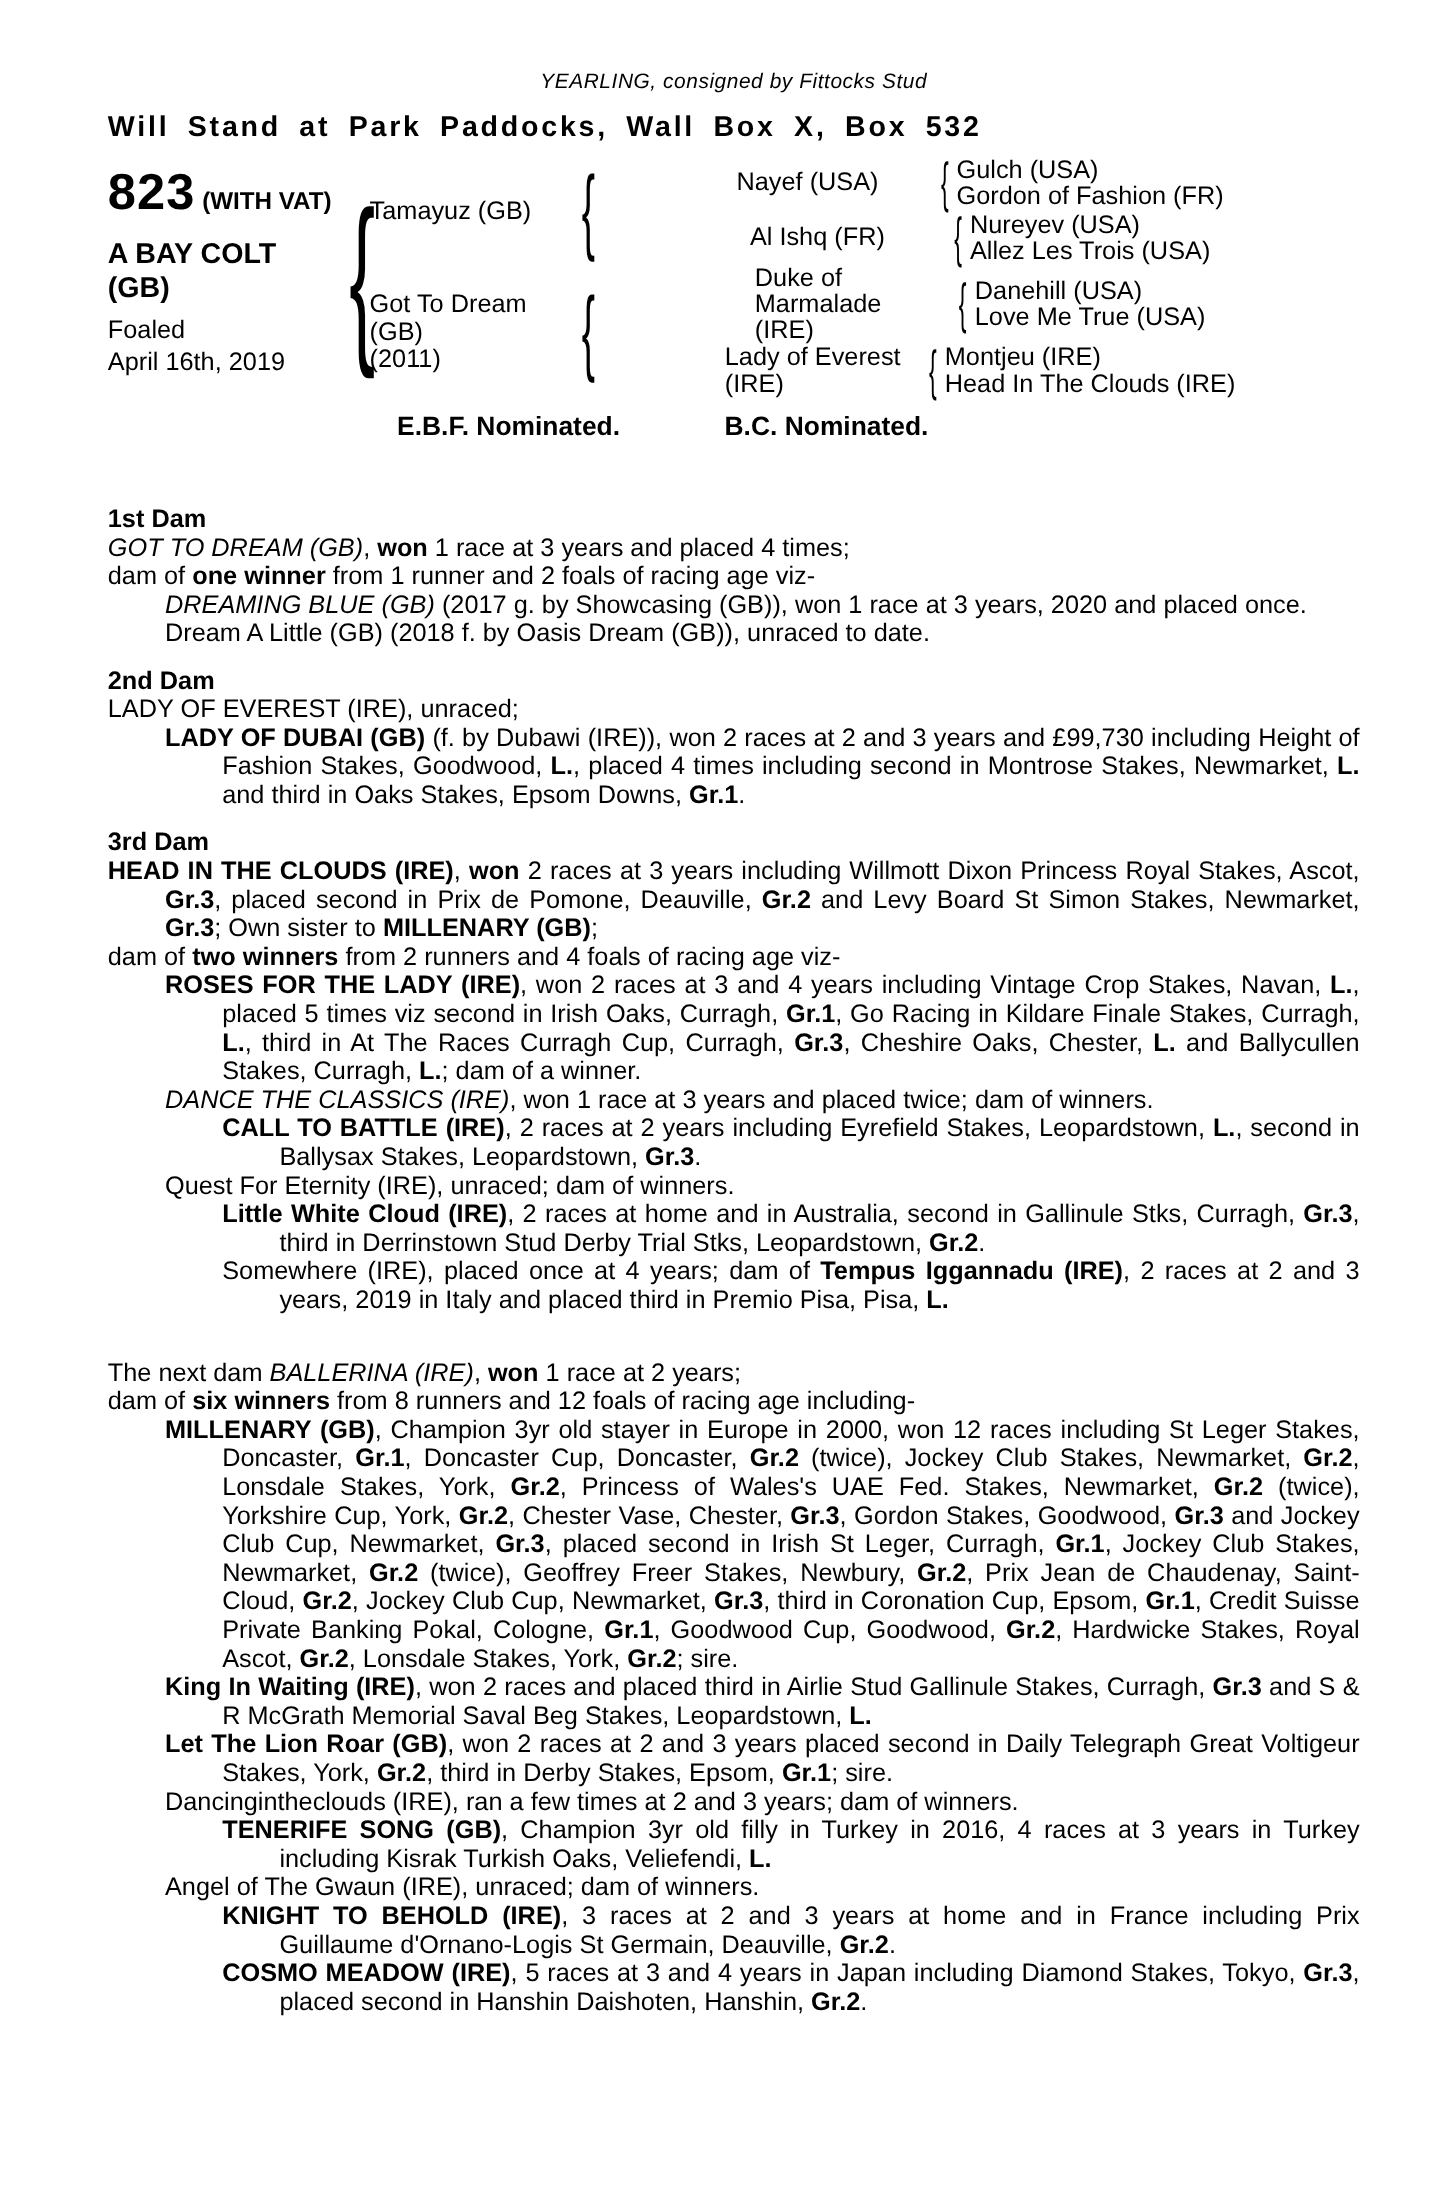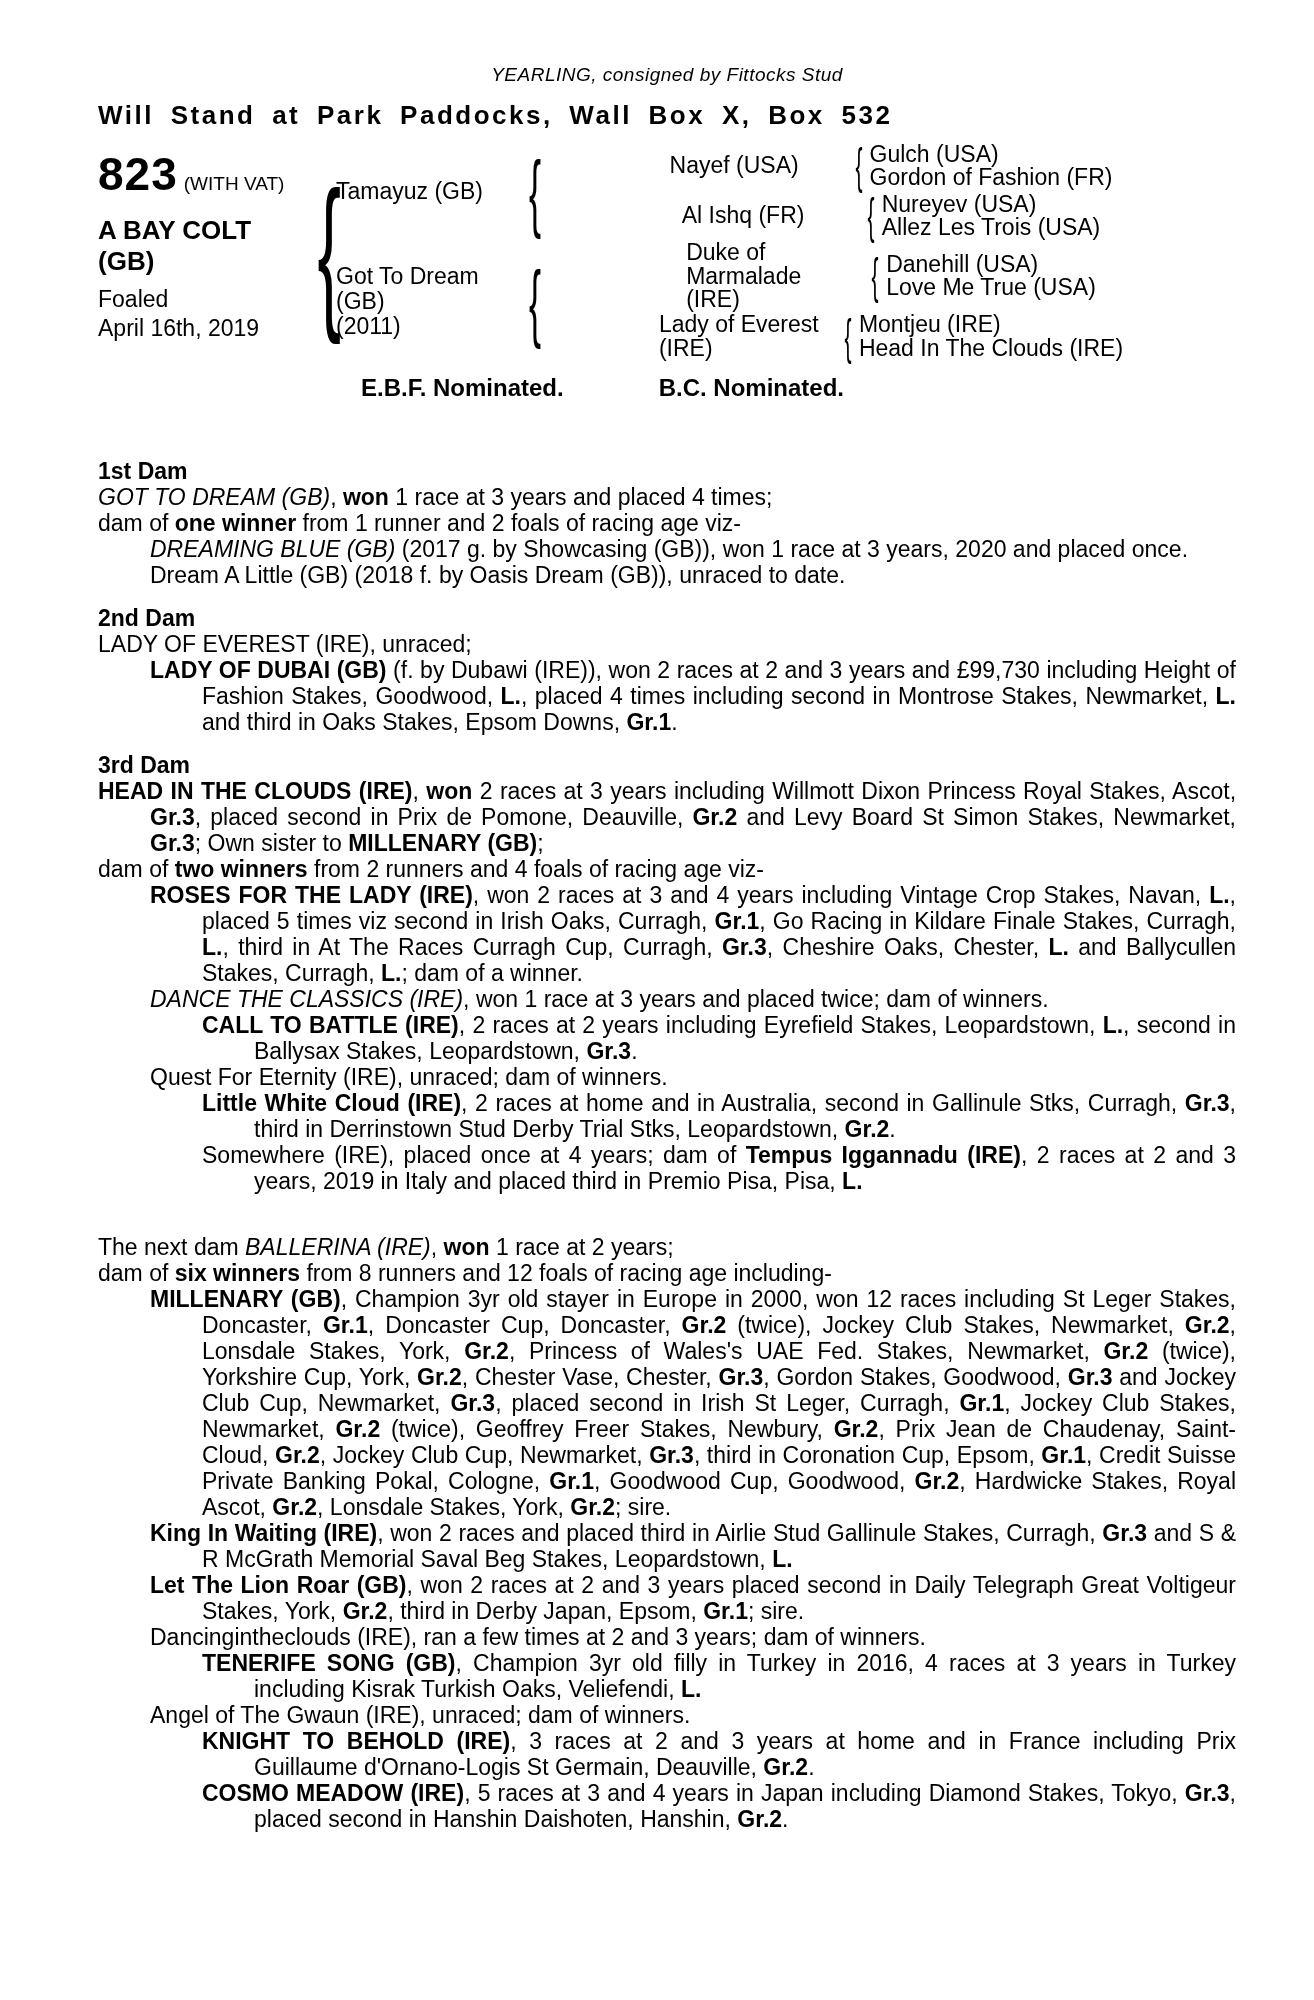--- a/index.html
+++ b/index.html
@@ -26,21 +26,21 @@
     font-size:26px;
     letter-spacing:2.5px;
     word-spacing:7px;
     margin-bottom:10px;
   }
   
   .pedigree { display:flex; align-items:stretch; font-size:23px; }
   .lot-col { width:212px; flex:0 0 212px; padding-top:6px; }
   .lot-row { white-space:nowrap; margin-bottom:14px; }
   .lot-num { font-weight:bold; font-size:46px; letter-spacing:1px; }
-  .vat-note { font-size:19px; margin-left:6px; }
+  .vat-note { font-size:22px; margin-left:6px;font-weight:bold; }
   .horse-name { font-weight:bold; font-size:26px; margin-bottom:8px; }
   .foaled { font-size:23px; line-height:29px; }
   .brace {
     line-height:1;
     transform:scaleX(.42);
     transform-origin:center;
     align-self:center;
     font-weight:400;
     flex:0 0 auto;
   }
@@ -186,21 +186,21 @@
         <p class="para indent-2"><span class="seg-b">CALL TO BATTLE (IRE)</span><span class="seg-n">, 2 races at 2 years including Eyrefield Stakes, Leopardstown, </span><span class="seg-b">L.</span><span class="seg-n">, second in Ballysax Stakes, Leopardstown, </span><span class="seg-b">Gr.3</span><span class="seg-n">.</span></p>
         <p class="para indent-1"><span class="seg-n">Quest For Eternity (IRE), unraced; dam of winners.</span></p>
         <p class="para indent-2"><span class="seg-b">Little White Cloud (IRE)</span><span class="seg-n">, 2 races at home and in Australia, second in Gallinule Stks, Curragh, </span><span class="seg-b">Gr.3</span><span class="seg-n">, third in Derrinstown Stud Derby Trial Stks, Leopardstown, </span><span class="seg-b">Gr.2</span><span class="seg-n">.</span></p>
         <p class="para indent-2"><span class="seg-n">Somewhere (IRE), placed once at 4 years; dam of </span><span class="seg-b">Tempus Iggannadu (IRE)</span><span class="seg-n">, 2 races at 2 and 3 years, 2019 in Italy and placed third in Premio Pisa, Pisa, </span><span class="seg-b">L.</span></p>
       </section>
       <section class="dam-section">
         <p class="para indent-0"><span class="seg-n">The next dam </span><span class="seg-i">BALLERINA (IRE)</span><span class="seg-n">, </span><span class="seg-b">won</span><span class="seg-n"> 1 race at 2 years;</span></p>
         <p class="para indent-0"><span class="seg-n">dam of </span><span class="seg-b">six winners</span><span class="seg-n"> from 8 runners and 12 foals of racing age including-</span></p>
         <p class="para indent-1"><span class="seg-b">MILLENARY (GB)</span><span class="seg-n">, Champion 3yr old stayer in Europe in 2000, won 12 races including St Leger Stakes, Doncaster, </span><span class="seg-b">Gr.1</span><span class="seg-n">, Doncaster Cup, Doncaster, </span><span class="seg-b">Gr.2</span><span class="seg-n"> (twice), Jockey Club Stakes, Newmarket, </span><span class="seg-b">Gr.2</span><span class="seg-n">, Lonsdale Stakes, York, </span><span class="seg-b">Gr.2</span><span class="seg-n">, Princess of Wales's UAE Fed. Stakes, Newmarket, </span><span class="seg-b">Gr.2</span><span class="seg-n"> (twice), Yorkshire Cup, York, </span><span class="seg-b">Gr.2</span><span class="seg-n">, Chester Vase, Chester, </span><span class="seg-b">Gr.3</span><span class="seg-n">, Gordon Stakes, Goodwood, </span><span class="seg-b">Gr.3</span><span class="seg-n"> and Jockey Club Cup, Newmarket, </span><span class="seg-b">Gr.3</span><span class="seg-n">, placed second in Irish St Leger, Curragh, </span><span class="seg-b">Gr.1</span><span class="seg-n">, Jockey Club Stakes, Newmarket, </span><span class="seg-b">Gr.2</span><span class="seg-n"> (twice), Geoffrey Freer Stakes, Newbury, </span><span class="seg-b">Gr.2</span><span class="seg-n">, Prix Jean de Chaudenay, Saint-Cloud, </span><span class="seg-b">Gr.2</span><span class="seg-n">, Jockey Club Cup, Newmarket, </span><span class="seg-b">Gr.3</span><span class="seg-n">, third in Coronation Cup, Epsom, </span><span class="seg-b">Gr.1</span><span class="seg-n">, Credit Suisse Private Banking Pokal, Cologne, </span><span class="seg-b">Gr.1</span><span class="seg-n">, Goodwood Cup, Goodwood, </span><span class="seg-b">Gr.2</span><span class="seg-n">, Hardwicke Stakes, Royal Ascot, </span><span class="seg-b">Gr.2</span><span class="seg-n">, Lonsdale Stakes, York, </span><span class="seg-b">Gr.2</span><span class="seg-n">; sire.</span></p>
         <p class="para indent-1"><span class="seg-b">King In Waiting (IRE)</span><span class="seg-n">, won 2 races and placed third in Airlie Stud Gallinule Stakes, Curragh, </span><span class="seg-b">Gr.3</span><span class="seg-n"> and S &amp; R McGrath Memorial Saval Beg Stakes, Leopardstown, </span><span class="seg-b">L.</span></p>
-        <p class="para indent-1"><span class="seg-b">Let The Lion Roar (GB)</span><span class="seg-n">, won 2 races at 2 and 3 years placed second in Daily Telegraph Great Voltigeur Stakes, York, </span><span class="seg-b">Gr.2</span><span class="seg-n">, third in Derby Japan, Epsom, </span><span class="seg-b">Gr.1</span><span class="seg-n">; sire.</span></p>
+        <p class="para indent-1"><span class="seg-b">Let The Lion Roar (GB)</span><span class="seg-n">, won 2 races at 2 and 3 years placed second in Daily Telegraph Great Voltigeur Stakes, York, </span><span class="seg-b">Gr.2</span><span class="seg-n">, third in Derby Stakes, Epsom, </span><span class="seg-b">Gr.1</span><span class="seg-n">; sire.</span></p>
         <p class="para indent-1"><span class="seg-n">Dancingintheclouds (IRE), ran a few times at 2 and 3 years; dam of winners.</span></p>
         <p class="para indent-2"><span class="seg-b">TENERIFE SONG (GB)</span><span class="seg-n">, Champion 3yr old filly in Turkey in 2016, 4 races at 3 years in Turkey including Kisrak Turkish Oaks, Veliefendi, </span><span class="seg-b">L.</span></p>
         <p class="para indent-1"><span class="seg-n">Angel of The Gwaun (IRE), unraced; dam of winners.</span></p>
         <p class="para indent-2"><span class="seg-b">KNIGHT TO BEHOLD (IRE)</span><span class="seg-n">, 3 races at 2 and 3 years at home and in France including Prix Guillaume d'Ornano-Logis St Germain, Deauville, </span><span class="seg-b">Gr.2</span><span class="seg-n">.</span></p>
         <p class="para indent-2"><span class="seg-b">COSMO MEADOW (IRE)</span><span class="seg-n">, 5 races at 3 and 4 years in Japan including Diamond Stakes, Tokyo, </span><span class="seg-b">Gr.3</span><span class="seg-n">, placed second in Hanshin Daishoten, Hanshin, </span><span class="seg-b">Gr.2</span><span class="seg-n">.</span></p>
       </section>
     </div>
 
 </div>
 

